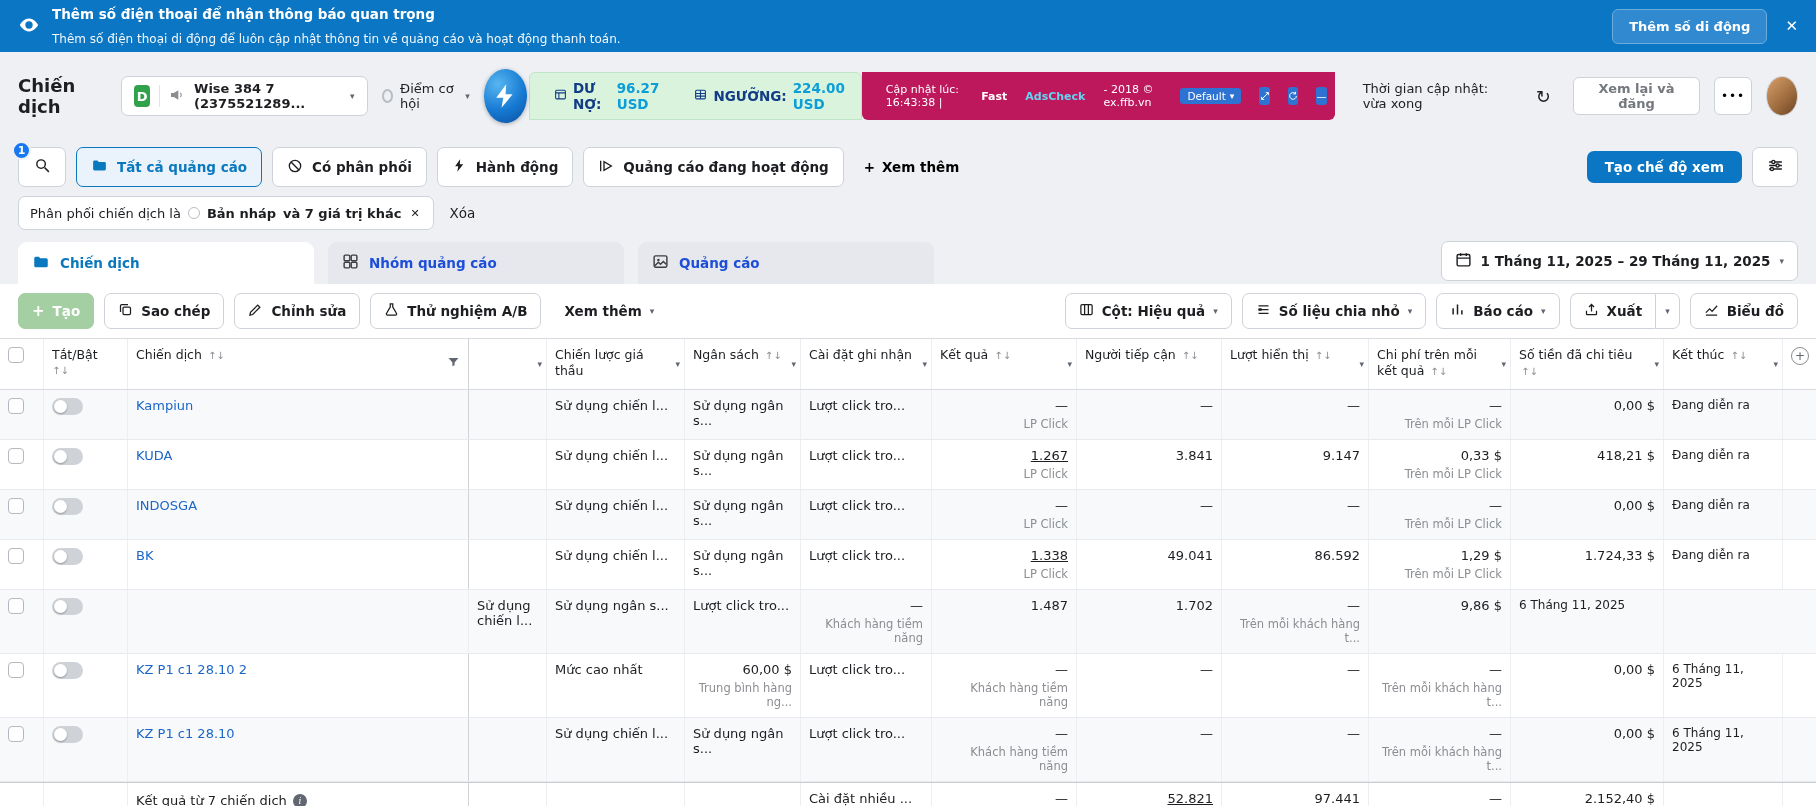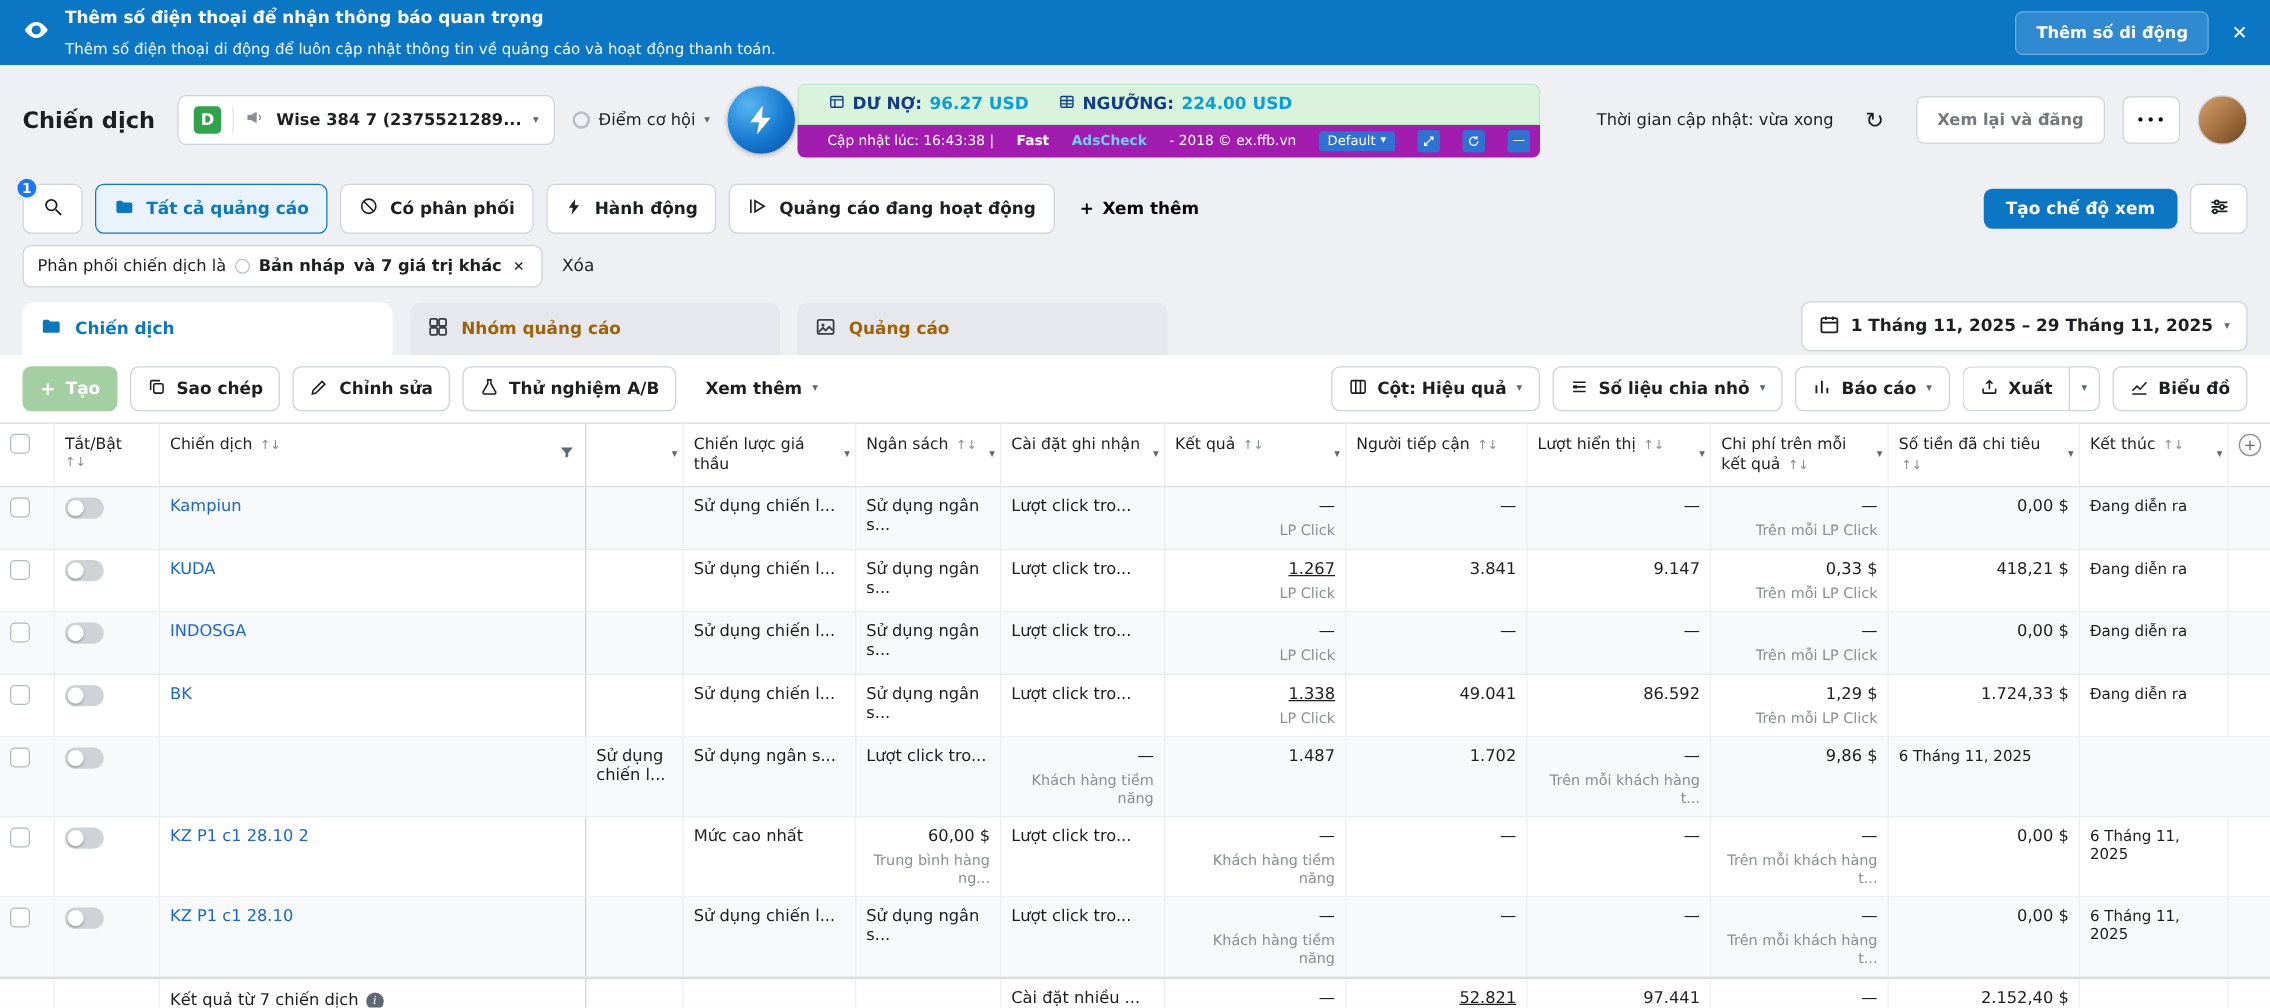--- a/index.html
+++ b/index.html
@@ -17,26 +17,26 @@
 
 .header{display:flex;align-items:center;gap:14px;padding:10px 18px;height:88px}
 .page-title{font-size:18px;font-weight:700;margin-right:4px}
 .account-pill{background:#fff;border:1px solid #ced2d9;border-radius:7px;height:40px;display:flex;align-items:center;gap:9px;padding:0 12px;cursor:pointer}
 .badge-d{width:22px;height:22px;border-radius:4px;background:#31a24c;color:#fff;font-weight:700;font-size:13px;display:grid;place-items:center}
 .pill-sep{width:1px;height:22px;background:#e1e3e8}
 .acct-name{font-weight:600;font-size:13px}
 .opp{display:flex;align-items:center;gap:7px;cursor:pointer}
 .ring{width:14px;height:14px;border-radius:50%;border:2px solid #b9bdc4;display:inline-block}
 .bolt-logo{width:54px;height:54px;border-radius:50%;background:radial-gradient(circle at 32% 28%,#57b6f0 0%,#1679d2 55%,#0a4f9e 100%);display:grid;place-items:center;z-index:2;margin-right:-12px;box-shadow:0 1px 4px rgba(0,0,0,.3);cursor:pointer}
-.fast-stack{display:flex;flex-direction:column}
+.fast-stack{display:flex;flex-direction:row}
 .balance-box{background:#d9f3dc;border:1px solid #bfe5c6;border-radius:6px 6px 0 0;display:flex;align-items:center;gap:24px;padding:7px 16px 7px 24px;font-size:13.5px}
 .bal-item{display:flex;align-items:center;gap:6px}
 .bal-label{color:#123c86;font-weight:700}
 .bal-val{color:#0b9ed9;font-weight:700}
-.adscheck-bar{background:#a21caf;color:#fff;font-size:11px;display:flex;align-items:center;gap:18px;padding:4px 8px 4px 24px;border-radius:0 0 6px 6px}
+.adscheck-bar{background:#be185d;color:#fff;font-size:11px;display:flex;align-items:center;gap:18px;padding:4px 8px 4px 24px;border-radius:0 0 6px 6px}
 .brand{font-weight:700}
 .brand2{color:#69d2f1;font-weight:700}
 .preset{background:#2e72d2;border-radius:3px;padding:2px 7px;display:flex;align-items:center;gap:4px;font-size:10.5px;cursor:pointer}
 .preset .caret{color:#fff}
 .mini-btn{width:18px;height:18px;background:#2e72d2;border-radius:3px;display:grid;place-items:center;font-size:10px;color:#fff;cursor:pointer}
 .spacer{flex:1}
 .update-text{font-size:13px}
 .round-btn{width:38px;height:38px;border-radius:50%;border:none;background:transparent;font-size:18px;color:#1c1e21}
 .review-btn{height:38px;border:1px solid #ced2d9;background:#fff;border-radius:6px;padding:0 16px;font-weight:700;font-size:13px;color:#75787d}
 .dots-btn{height:38px;width:46px;border:1px solid #ced2d9;background:#fff;border-radius:6px;font-size:12px;letter-spacing:1px}
@@ -53,21 +53,21 @@
 
 .chip-row{display:flex;align-items:center;gap:16px;padding:4px 18px 0;height:42px}
 .chip{background:#fff;border:1px solid #ced2d9;border-radius:7px;height:34px;display:flex;align-items:center;gap:7px;padding:2px 11px;font-size:13px}
 .chip b{font-weight:700}
 .chip-x{background:none;border:none;font-size:11px;color:#1c1e21;padding:0 2px}
 .chip-search{flex:1;border:none;background:transparent;font-size:13px;color:#1c1e21;outline:none;font-family:inherit}
 .chip-search::placeholder{color:#8a8d91}
 .clear-link{background:none;border:none;font-size:13.5px;color:#1c1e21}
 
 .tabs-row{display:flex;align-items:flex-end;gap:14px;padding:8px 18px 0;height:52px}
-.tab{width:296px;height:42px;border-radius:9px 9px 0 0;background:#e6e8ed;display:flex;align-items:center;gap:10px;padding:0 14px;font-weight:700;font-size:13.5px;color:#a16207;cursor:pointer}
+.tab{width:296px;height:42px;border-radius:9px 9px 0 0;background:#e6e8ed;display:flex;align-items:center;gap:10px;padding:0 14px;font-weight:700;font-size:13.5px;color:#1d4ed8;cursor:pointer}
 .tab.active{background:#fff;color:#0a78be}
 .date-btn{margin-left:auto;align-self:center;height:40px;background:#fff;border:1px solid #ced2d9;border-radius:7px;padding:16px 13px;display:flex;align-items:center;gap:9px;font-size:13.5px;font-weight:700;margin-bottom:2px}
 
 .panel{background:#fff}
 .action-bar{display:flex;align-items:center;gap:10px;padding:9px 18px}
 .tool-btn{height:36px;border:1px solid #ced2d9;background:#fff;border-radius:7px;padding:0 13px;display:flex;align-items:center;gap:8px;font-size:13.5px;font-weight:700;color:#1c1e21}
 .create-btn{background:#a3cfa3;border-color:#a3cfa3;color:#fff}
 .create-btn .plus-ic{font-size:15px;font-weight:700}
 .ghost{border:none;background:transparent}
 .right-tools{margin-left:auto;display:flex;align-items:center;gap:10px}

